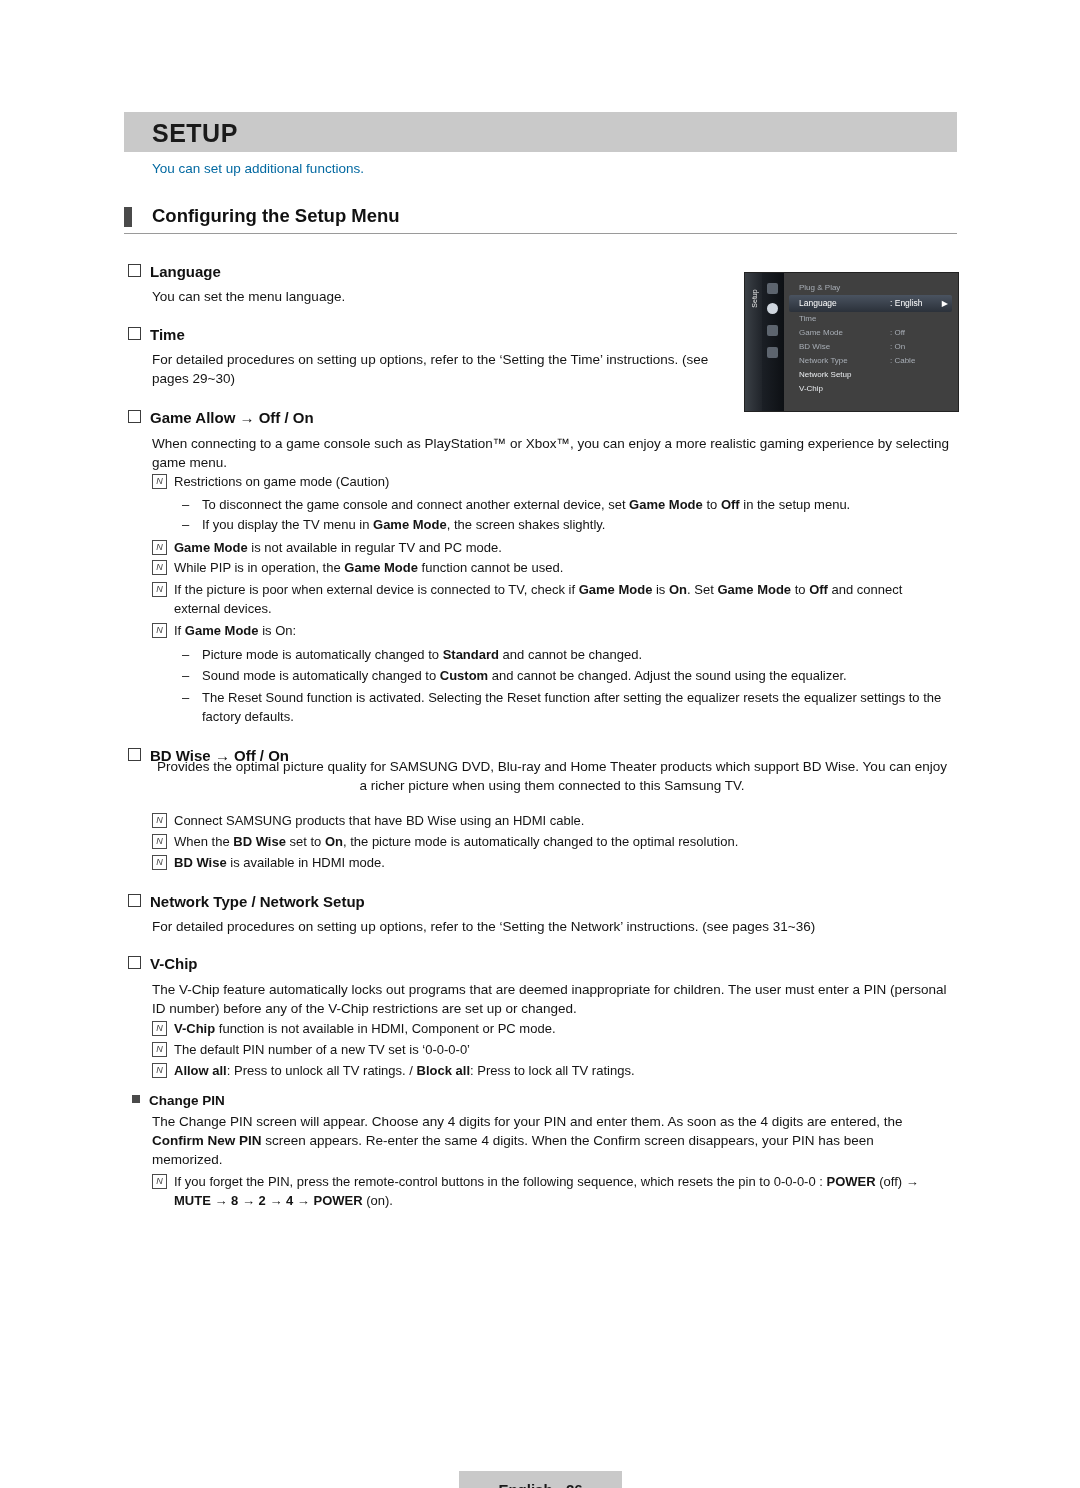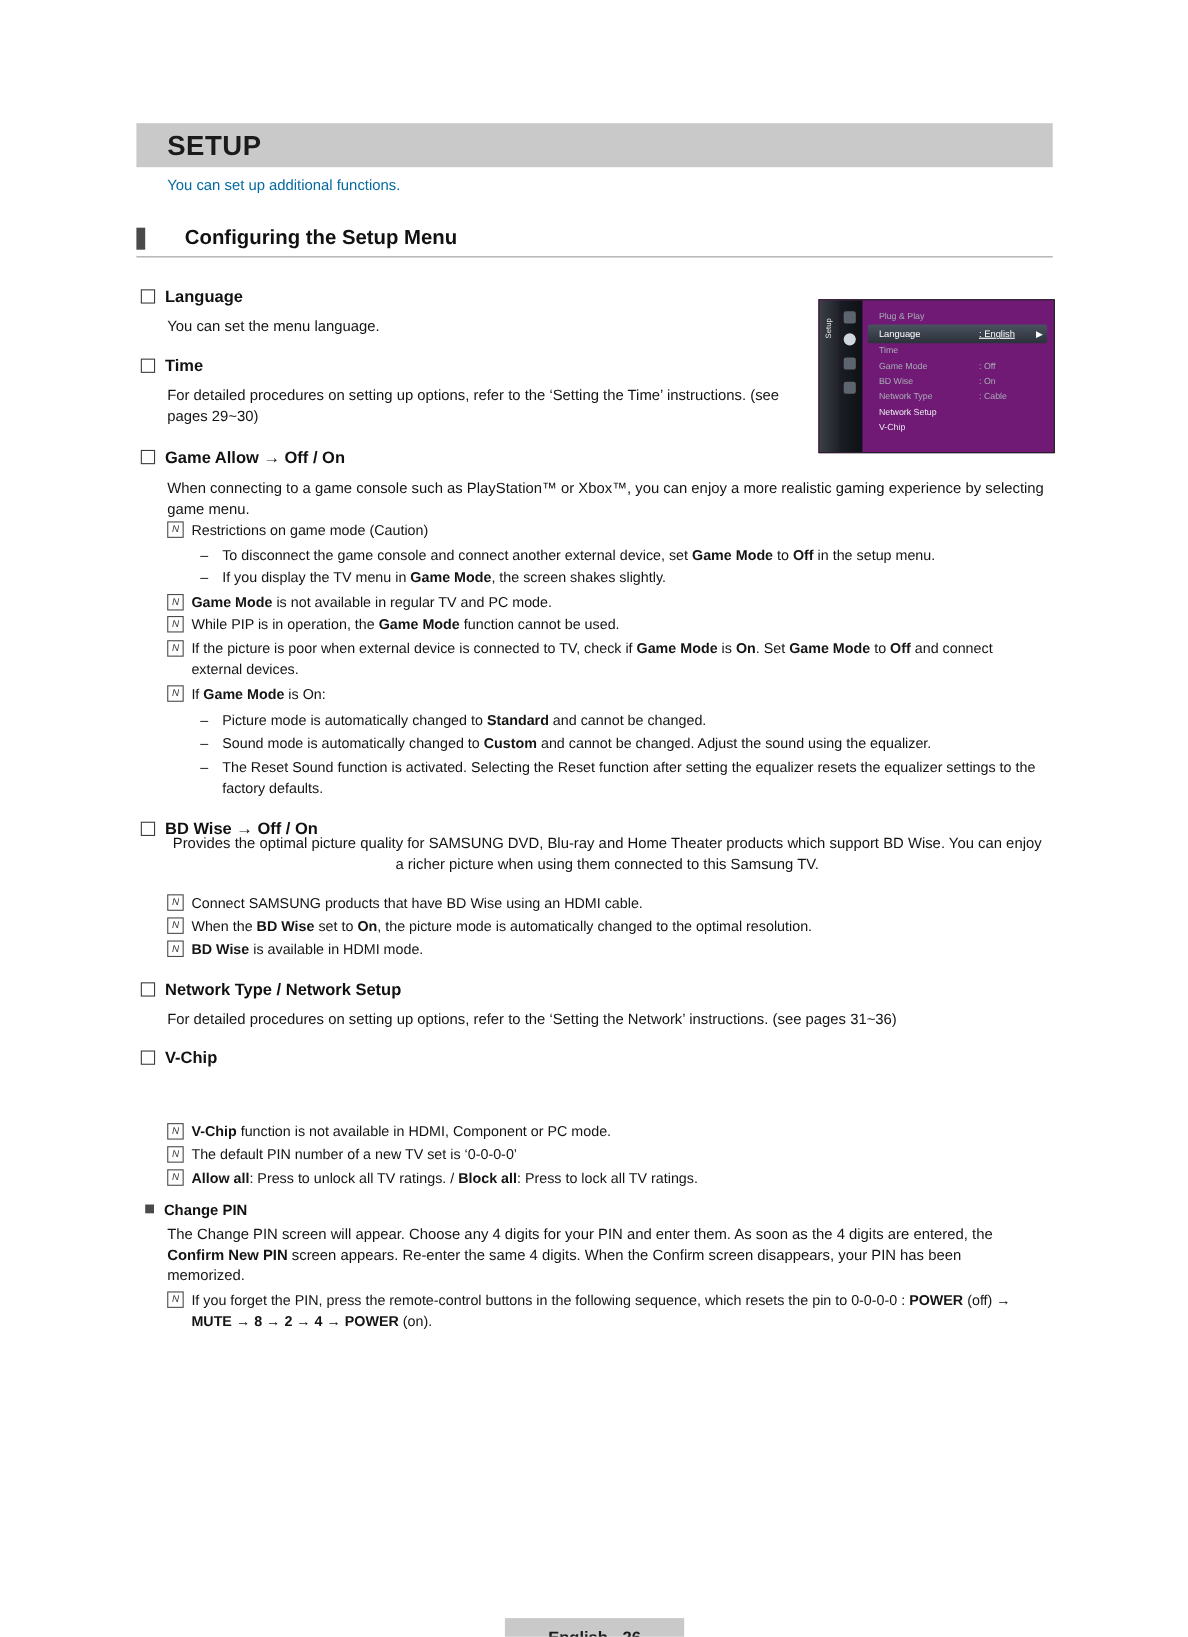--- a/index.html
+++ b/index.html
@@ -57,21 +57,21 @@
   .section-head .bar {
     position: absolute;
     left: 0px;
     top: 2px;
     width: 8px;
     height: 20px;
     background: #4a4a4a;
   }
   .section-head .txt {
     position: absolute;
-    left: 44px;
+    left: 28px;
     top: 0px;
     font-size: 18.5px;
     font-weight: bold;
     color: #111111;
   }
   .section-head .rule {
     position: absolute;
     left: 0px;
     top: 28px;
     width: 833px;
@@ -165,21 +165,21 @@
 
   b { font-weight: bold; }
 
   
   .osd {
     position: absolute;
     left: 744px;
     top: 272px;
     width: 213px;
     height: 138px;
-    background: #701a75;
+    background: #404040;
     border: 1px solid #222;
     overflow: hidden;
   }
   .osd .leftcol {
     position: absolute;
     left: 0; top: 0;
     width: 17px; height: 100%;
     background: linear-gradient(to right,#3b4046,#20242a);
   }
   .osd .leftcol .vlabel {
@@ -229,21 +229,21 @@
     position: absolute;
     left: 101px;
     top: 0;
   }
   .osd .row.highlight {
     background: linear-gradient(to bottom,#4a5360,#2b313a);
     color: #ffffff;
     border-radius: 2px;
     margin-right: 2px;
   }
-  .osd .row.highlight .rval { color:#ffffff;text-decoration:underline; }
+  .osd .row.highlight .rval { color:#ffffff; }
   .osd .row .arrow {
     position: absolute;
     right: 4px;
     top: 0;
     color: #ffffff;
     font-size: 8px;
   }
   .osd .row.small {
     height: 14px;
     line-height: 14px;
@@ -409,20 +409,21 @@
   </div>
 
   <div class="sub-head" style="left:128px; top:891px;">
     <span class="box"></span><span class="lbl">Network Type / Network Setup</span>
   </div>
   <div class="para" style="left:152px; top:917px; width:800px;">For detailed procedures on setting up options, refer to the ‘Setting the Network’ instructions. (see pages 31~36)</div>
 
   <div class="sub-head" style="left:128px; top:953px;">
     <span class="box"></span><span class="lbl">V-Chip</span>
   </div>
+  <div class="para" style="left:152px; top:980px; width:800px;">The V-Chip feature automatically locks out programs that are deemed inappropriate for children. The user must enter a PIN (personal ID number) before any of the V-Chip restrictions are set up or changed.</div>
 
   <div class="note" style="left:152px; top:1019px; width:790px;">
     <span class="nicon">N</span>
     <span class="ntxt"><b>V-Chip</b> function is not available in HDMI, Component or PC mode.</span>
   </div>
   <div class="note" style="left:152px; top:1040px; width:790px;">
     <span class="nicon">N</span>
     <span class="ntxt">The default PIN number of a new TV set is ‘0-0-0-0’</span>
   </div>
   <div class="note" style="left:152px; top:1061px; width:790px;">

